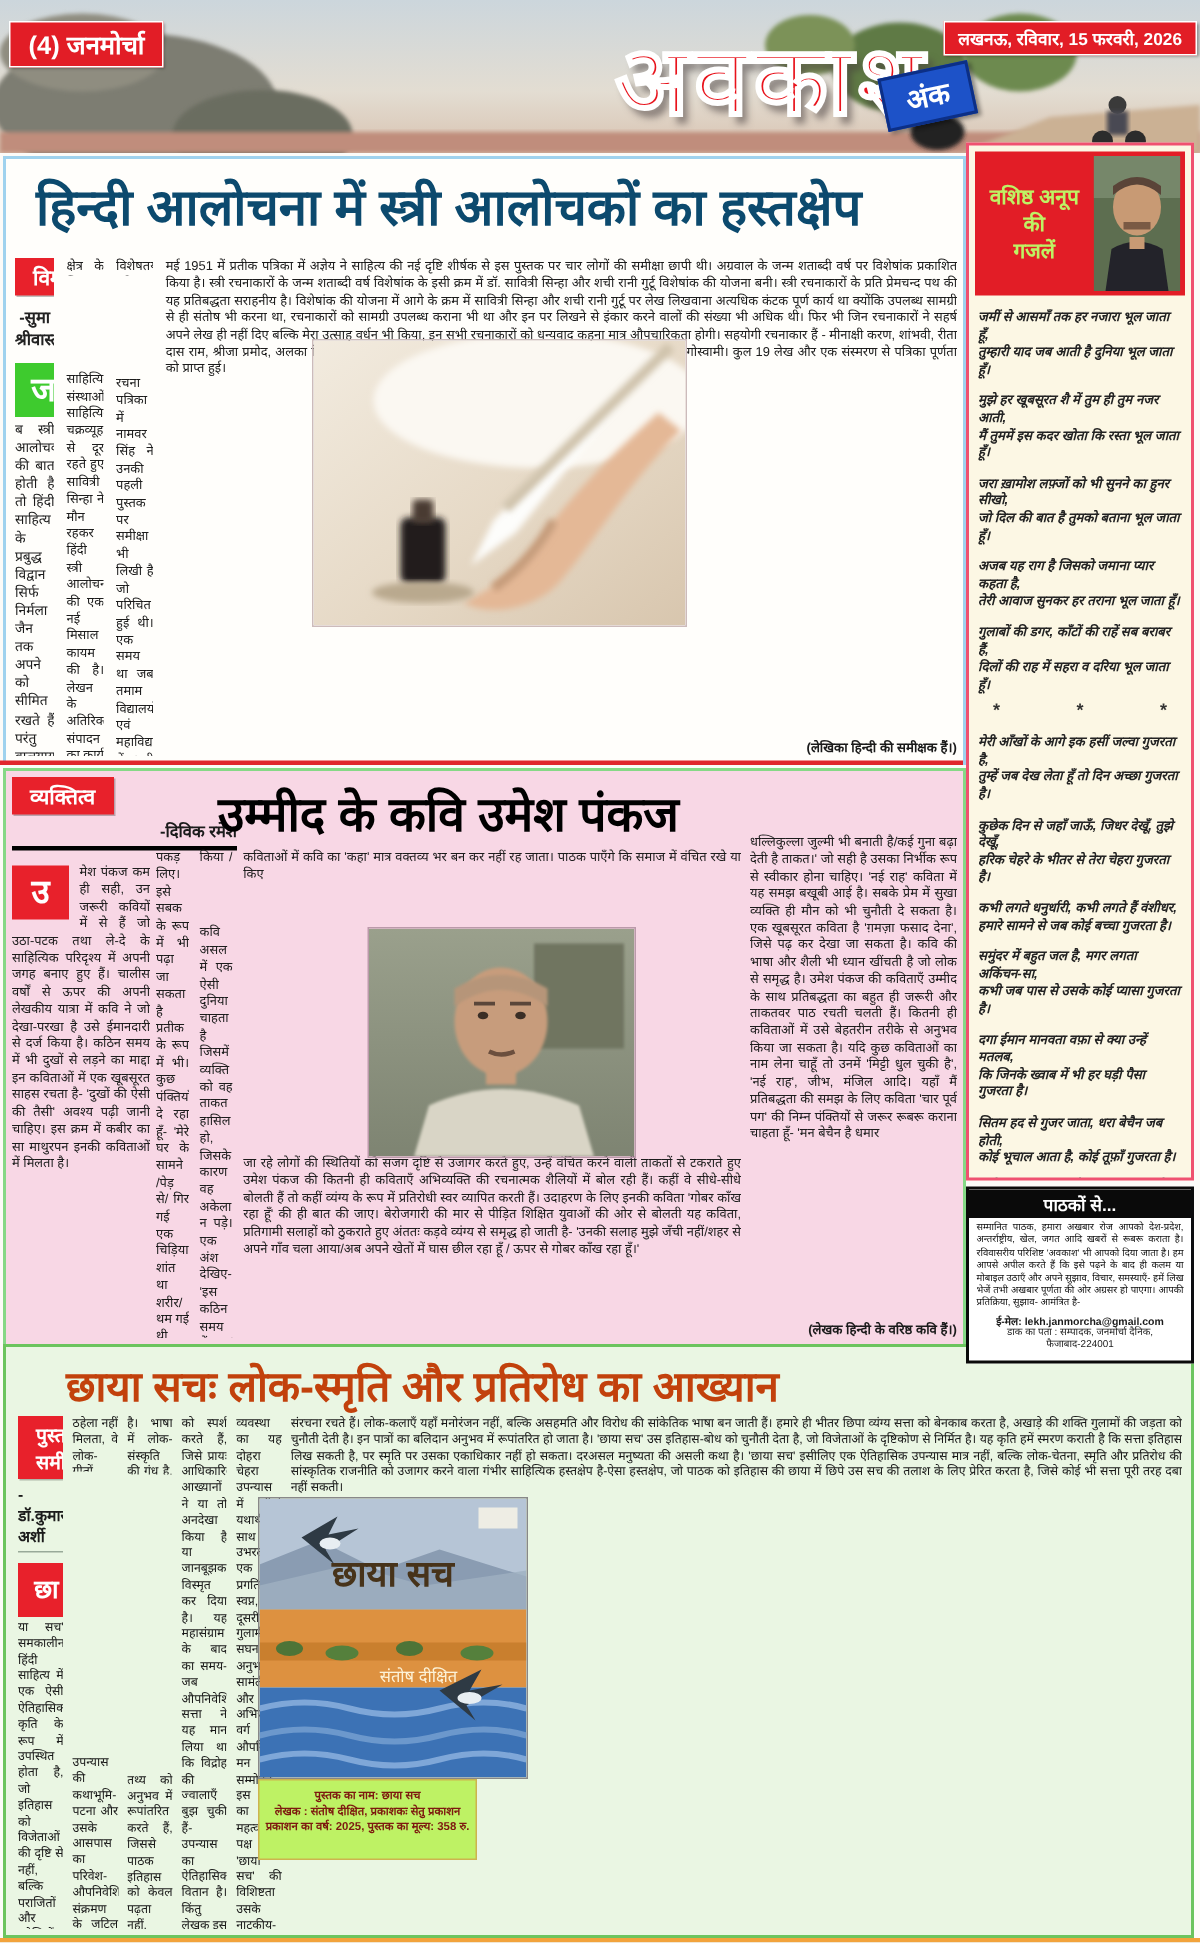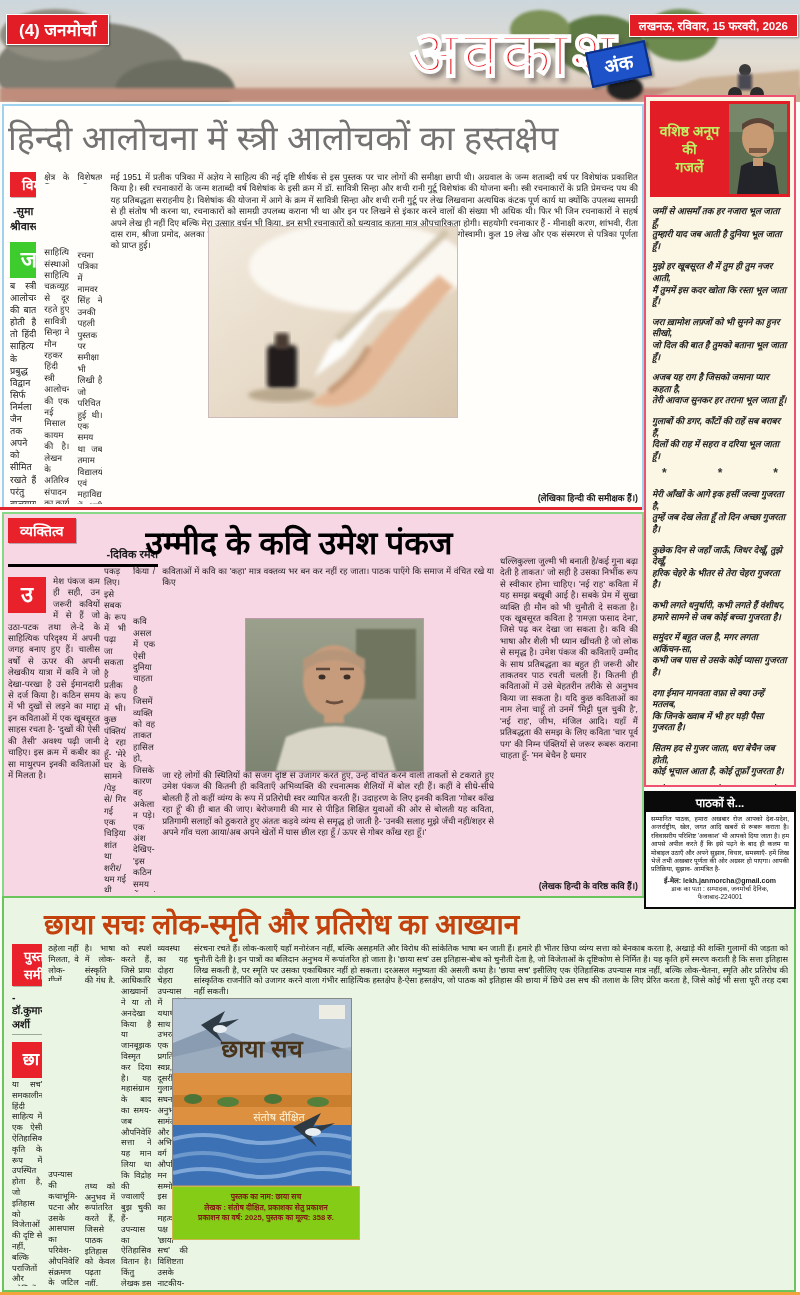--- a/index.html
+++ b/index.html
@@ -29,21 +29,21 @@
   .dc-box{width:38px;height:36px;display:flex;align-items:center;justify-content:center;
       color:#fff;font-weight:900;font-size:22px;}
   .dc-green{background:#3ecb2e;}
   .dc-red{background:#e8212b;}
   .st-pink{background:#f777ae;}
   .st-blue{background:#4653d8;}
   .st-red{background:#e2474b;}
   
   .main-art{position:absolute;left:2px;top:104px;width:638px;height:402px;
       background:#fffefb;border:2px solid #9fd2ee;overflow:hidden;}
-  .h-main{font-size:34px;font-weight:400;color:#737373;margin:8px 8px 2px 4px;
+  .h-main{font-size:34px;font-weight:700;color:#0c4a6e;margin:8px 8px 2px 20px;
       white-space:nowrap;letter-spacing:0px;}
   .main-cols{position:absolute;left:6px;top:66px;right:4px;bottom:4px;display:flex;gap:8px;}
   .main-photo{position:absolute;left:204px;top:120px;width:248px;height:190px;
       border:1px solid #cbb;overflow:hidden;}
   
   .ghazal{position:absolute;left:644px;top:95px;width:152px;height:692px;background:#fcf7e4;
       border:2px solid #ef5170;overflow:hidden;padding:4px;box-sizing:border-box;}
   .gz-head{background:#e21d26;height:96px;display:flex;}
   .gz-title{flex:1;color:#bef264;font-weight:900;font-size:14px;text-align:center;
       display:flex;flex-direction:column;justify-content:center;line-height:18px;}
@@ -76,21 +76,21 @@
   .p-photo{position:absolute;left:241px;top:104px;width:177px;height:152px;
       border:1px solid #b9a;overflow:hidden;}
   
   .review{position:absolute;left:2px;top:896px;width:794px;height:396px;background:#eaf6e3;
       border:2px solid #6cc45e;overflow:hidden;box-sizing:border-box;}
   .h-bot{font-size:28px;font-weight:900;color:#c2410c;margin:6px 0 2px 40px;}
   .r-cols{position:absolute;left:8px;top:46px;right:6px;bottom:4px;display:flex;gap:6px;}
   .r-bt{font-size:8.2px;line-height:10.8px;text-align:justify;color:#161616;overflow:hidden;}
   .bookcover{position:absolute;left:168px;top:100px;width:178px;height:186px;
       border:1px solid #888;overflow:hidden;z-index:3;}
-  .bookinfo{position:absolute;left:168px;top:288px;width:188px;height:54px;background:#84cc16;
+  .bookinfo{position:absolute;left:168px;top:288px;width:146px;height:54px;background:#bef264;
       border:1px solid #cdb44e;z-index:3;box-sizing:border-box;padding-top:5px;}
   .bi-line{font-size:7.6px;font-weight:bold;color:#7d190f;text-align:center;line-height:10.5px;}
   .orange-rule{position:absolute;left:0;top:1292px;width:800px;height:3px;background:#f2a33c;}
   .r-byline{font-weight:bold;font-size:10.5px;margin-top:5px;border-bottom:1px solid #9a9;
       padding-bottom:3px;}
 </style>
 </head>
 <body>
 
 <div class="page">

